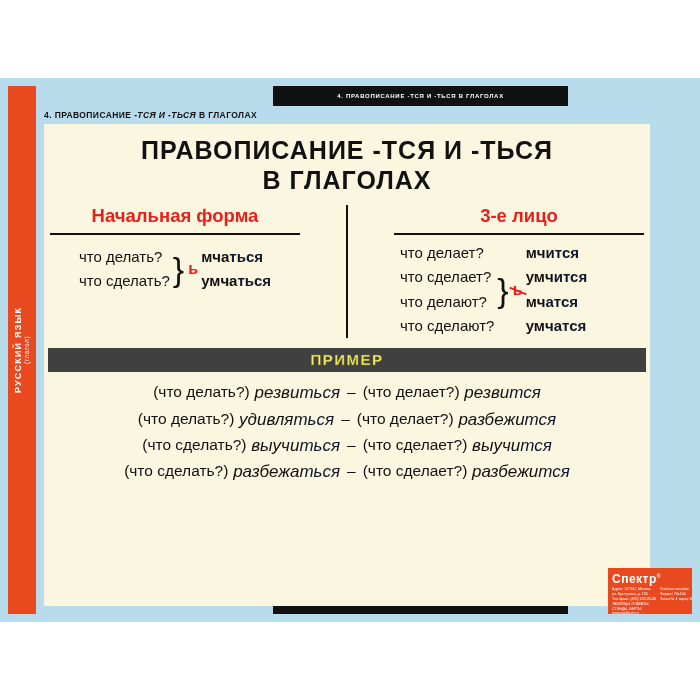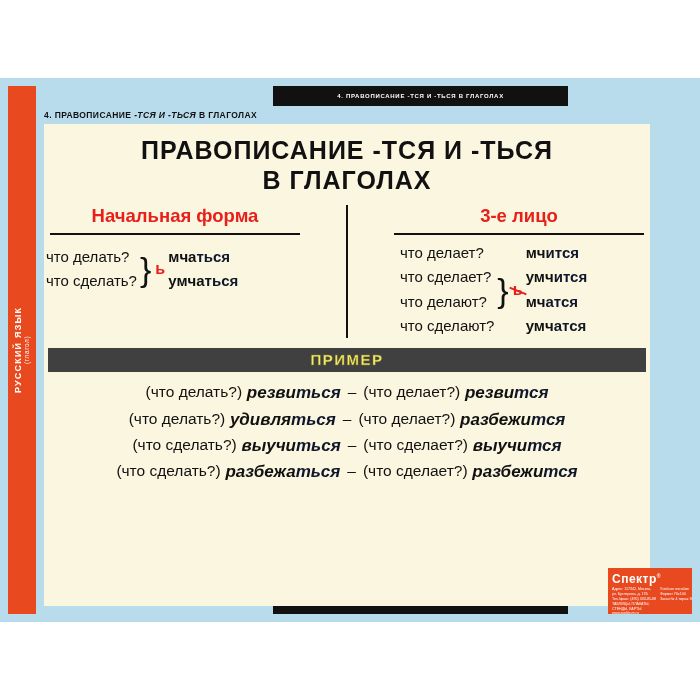--- a/index.html
+++ b/index.html
@@ -180,20 +180,21 @@
     position: absolute;
     left: -1px;
     top: 50%;
     width: 18px;
     height: 2px;
     background: #e8201a;
     transform: rotate(22deg);
   }
   
   .left-body {
+    justify-content: center;
     padding-top: 10px;
   }
   .right-body {
     padding-top: 6px;
     padding-left: 10px;
   }
   
   .band {
     margin: 10px 2px 0 2px;
     background: #404040;
@@ -211,21 +212,21 @@
     color: #111111;
   }
   .ex-row {
     display: flex;
     justify-content: center;
     align-items: flex-start;
     line-height: 1.55;
     white-space: nowrap;
   }
   .ex-q { font-style: normal; }
-  .ex-v { font-style: italic; font-weight: bold; font-size: 17px; }
+  .ex-v { font-style: italic; font-weight: normal; font-size: 17px; }
   .dash { padding: 0 7px; }
   
   .logo {
     position: absolute;
     right: 8px;
     bottom: 8px;
     width: 84px;
     height: 46px;
     background: #e8491f;
     color: #ffffff;

